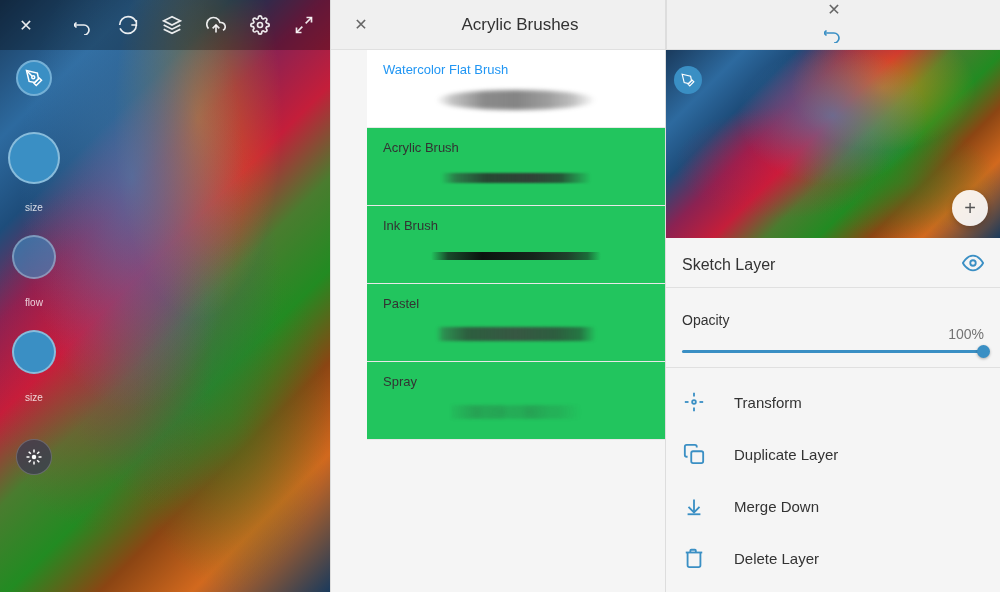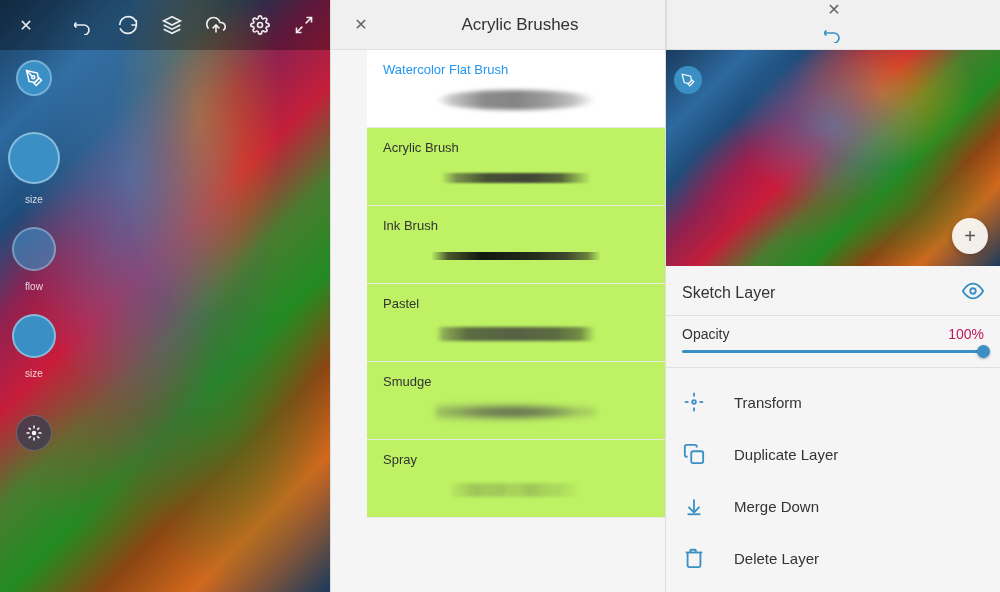--- a/index.html
+++ b/index.html
@@ -154,21 +154,21 @@
     .color-label {
       color: rgba(255,255,255,0.8);
       font-size: 10px;
       text-align: center;
     }
 
     .side-tool-group {
       display: flex;
       flex-direction: column;
       align-items: center;
-      gap: 10px;
+      gap: 18px;
     }
 
     
     .middle-panel {
       width: 335px;
       height: 592px;
       background: #f5f5f5;
       flex-shrink: 0;
       display: flex;
       flex-direction: column;
@@ -219,21 +219,21 @@
     .brush-list {
       flex: 1;
       overflow-y: auto;
       padding: 0;
       margin-left: 36px;
     }
 
     .brush-item {
       padding: 12px 16px;
       border-bottom: 1px solid #e8e8e8;
-      background: #bef264;
+      background: #22c55e;
       cursor: pointer;
     }
 
     .brush-item.active {
       background: #fff;
     }
 
     .brush-name {
       font-size: 13px;
       color: #2196F3;
@@ -383,22 +383,23 @@
       margin-bottom: 8px;
     }
 
     .opacity-label {
       font-size: 14px;
       color: #333;
     }
 
     .opacity-value {
       font-size: 14px;
-      color: #be185d;
+      color: #737373;
       font-weight: 500;
+      margin-top: 28px;
     }
 
     .slider-track {
       width: 100%;
       height: 3px;
       background: #ddd;
       border-radius: 2px;
       position: relative;
     }
 
@@ -594,26 +595,20 @@
       </div>
     </div>
 
     <div class="brush-item">
       <div class="brush-name dark">Pastel</div>
       <div class="brush-stroke">
         <div class="stroke-pastel"></div>
       </div>
     </div>
 
-    <div class="brush-item">
-      <div class="brush-name dark">Smudge</div>
-      <div class="brush-stroke">
-        <div class="stroke-smudge"></div>
-      </div>
-    </div>
 
     <div class="brush-item">
       <div class="brush-name dark">Spray</div>
       <div class="brush-stroke">
         <div class="stroke-spray-dots"></div>
       </div>
     </div>
 
   </div>
 </div>

